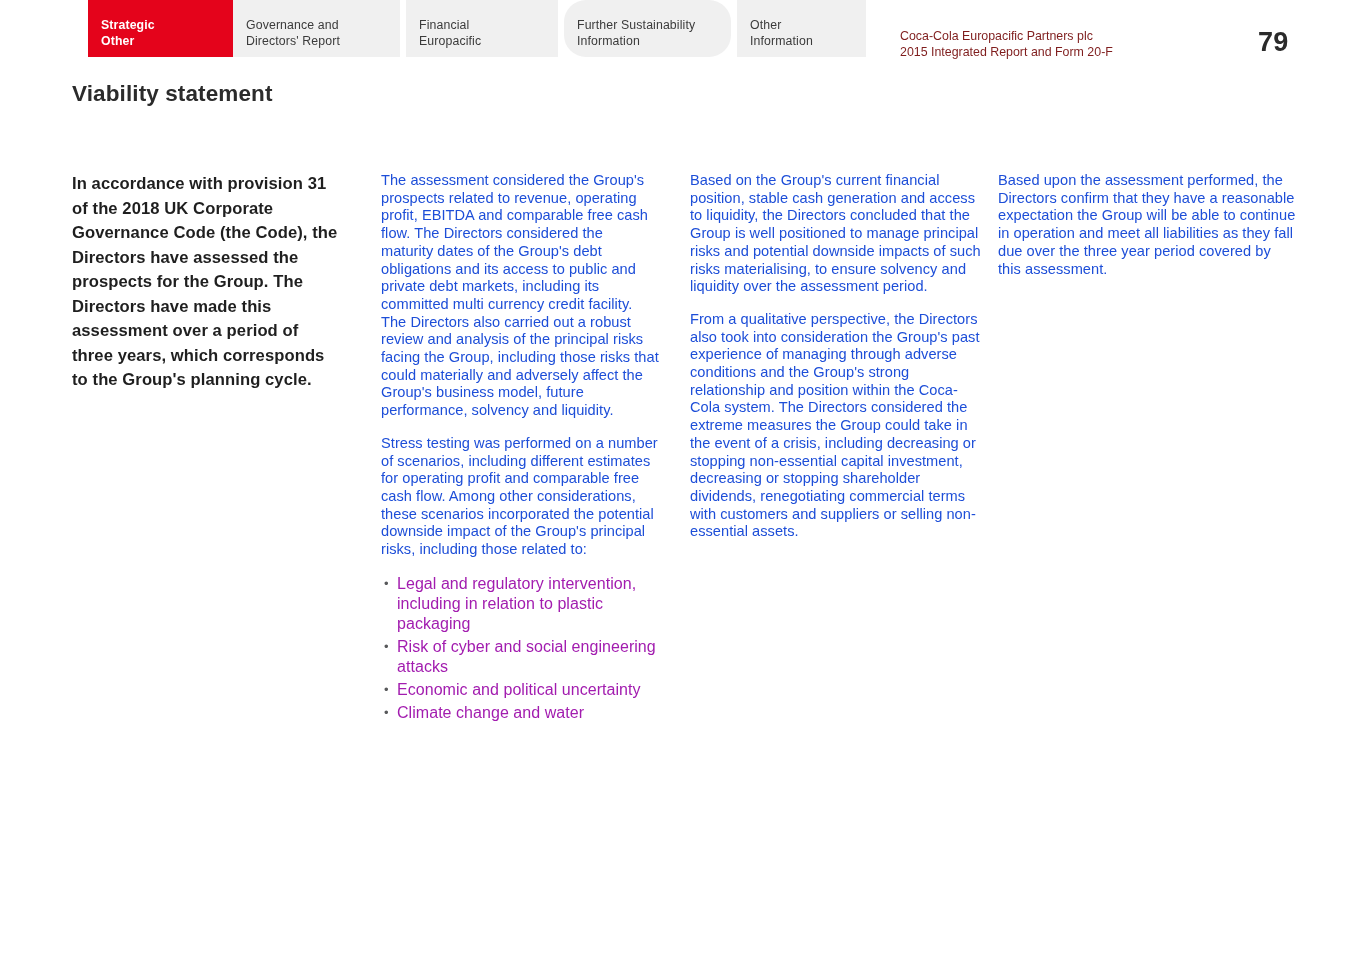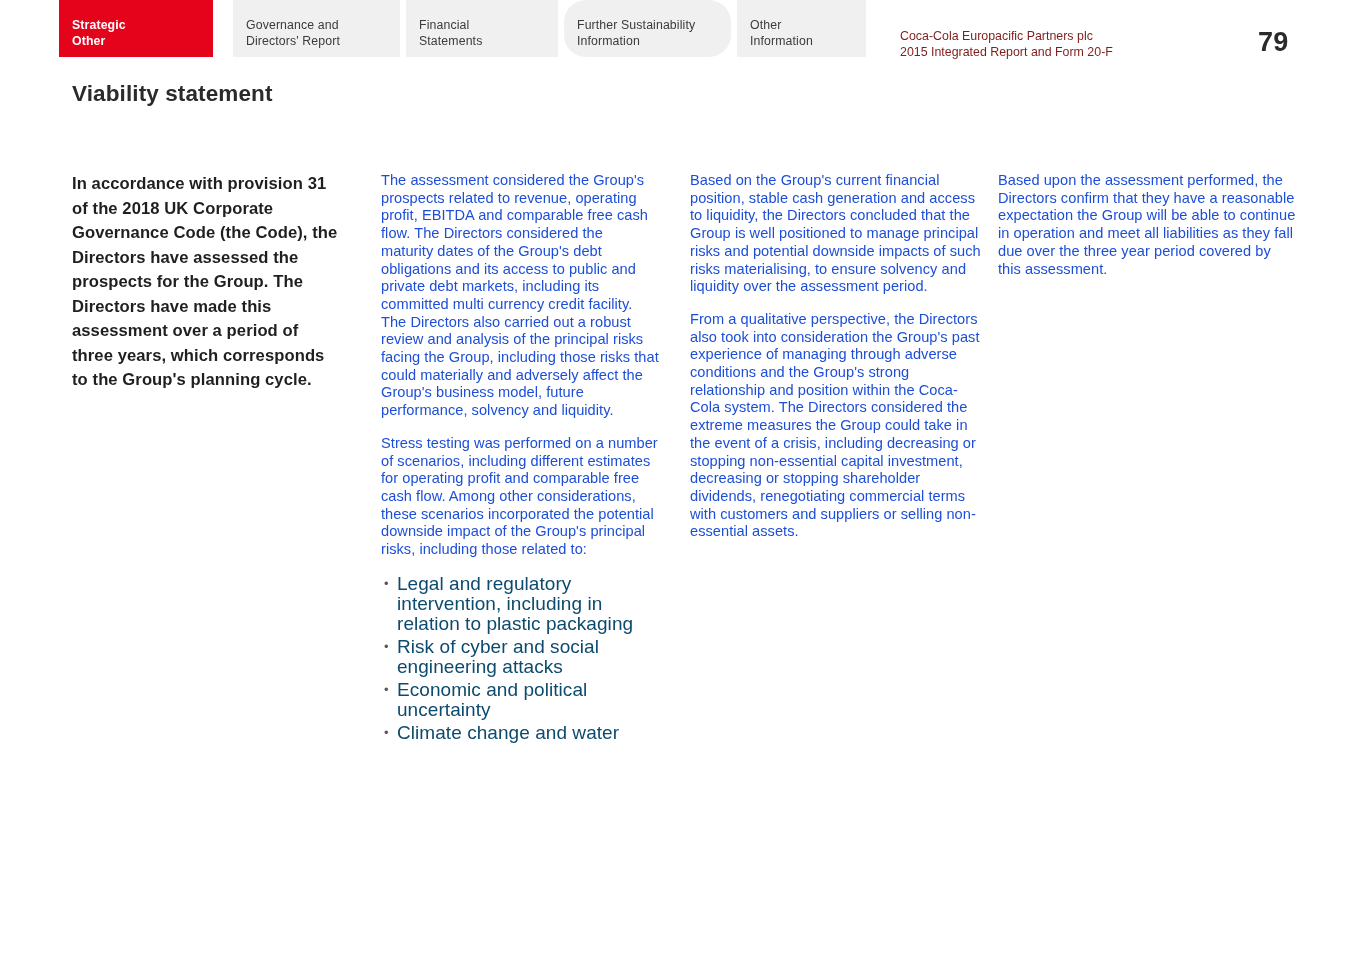--- a/index.html
+++ b/index.html
@@ -45,21 +45,21 @@
     color: #ffffff;
     font-weight: bold;
   }
   .tab.inactive {
     background: #f0f0f0;
     color: #3b3b3b;
     font-weight: normal;
   }
   .tab-line { display: block; white-space: nowrap; }
 
-  #tab-0 { left: 59px;  width: 154px; }
+  #tab-0 { left: 88px;  width: 154px; }
   #tab-1 { left: 233px; width: 167px; }
   #tab-2 { left: 406px; width: 152px; }
   #tab-3 { left: 564px; width: 167px; border-radius: 22px; }
   #tab-4 { left: 737px; width: 129px; }
 
   .doc-meta {
     position: absolute;
     left: 900px;
     top: 28px;
     font-size: 12.4px;
@@ -127,23 +127,23 @@
 
   .bullet-list {
     margin: 0;
     padding: 0;
     list-style: none;
   }
   .bullet-list li {
     position: relative;
     margin: 0 0 3px 0;
     padding-left: 16px;
-    font-size: 19px;
+    font-size: 16px;
     line-height: 20px;
-    color: #0c4a6e;
+    color: #a21caf;
     letter-spacing: 0.003em;
   }
   .bullet-list li::before {
     content: "\2022";
     position: absolute;
     left: 3px;
     top: 0;
     color: #58595b;
     font-size: 13px;
   }
@@ -160,21 +160,21 @@
       <span class="tab-line">Other</span>
     </div>
 
     <div class="tab inactive" id="tab-1">
       <span class="tab-line">Governance and</span>
       <span class="tab-line">Directors' Report</span>
     </div>
 
     <div class="tab inactive" id="tab-2">
       <span class="tab-line">Financial</span>
-      <span class="tab-line">Statements</span>
+      <span class="tab-line">Europacific</span>
     </div>
 
     <div class="tab inactive" id="tab-3">
       <span class="tab-line">Further Sustainability</span>
       <span class="tab-line">Information</span>
     </div>
 
     <div class="tab inactive" id="tab-4">
       <span class="tab-line">Other</span>
       <span class="tab-line">Information</span>

